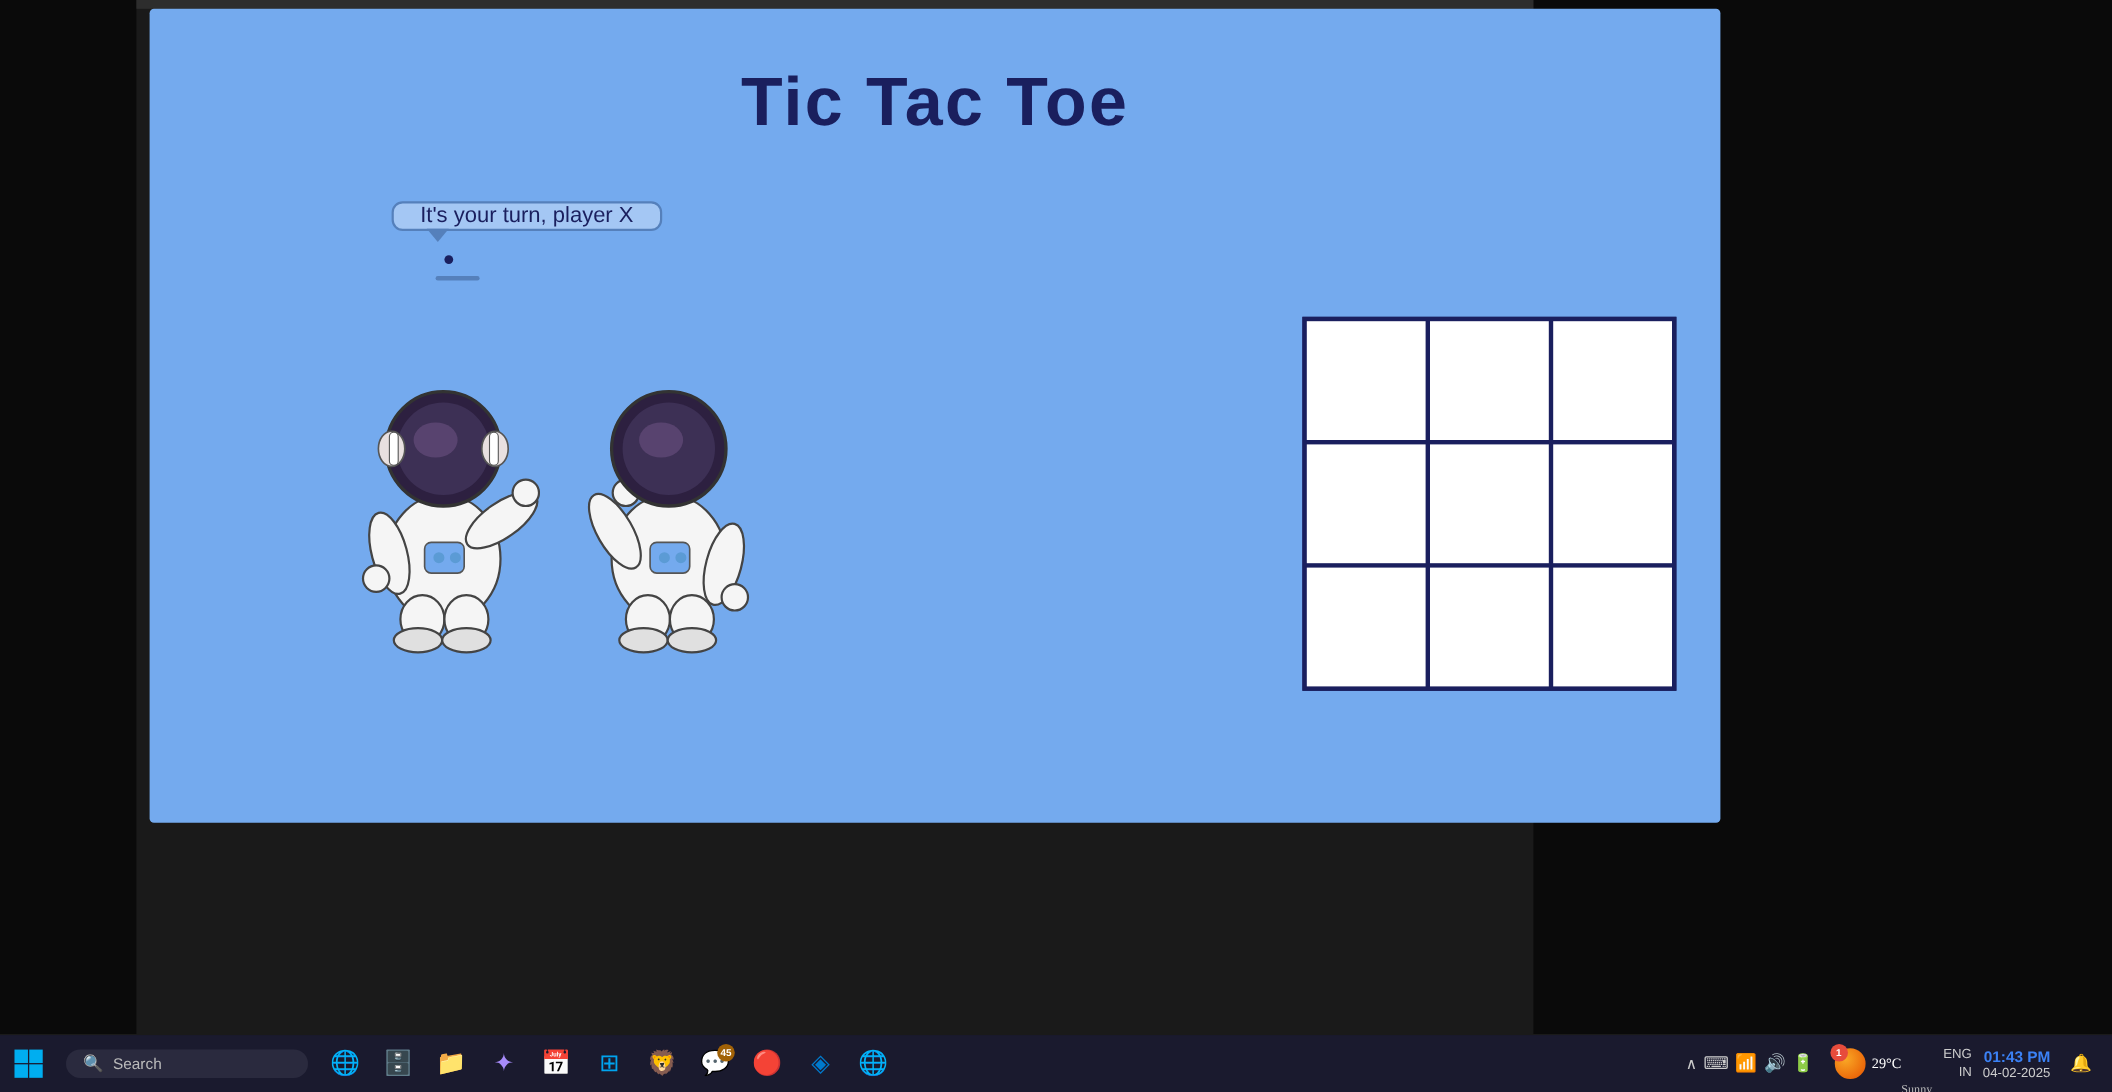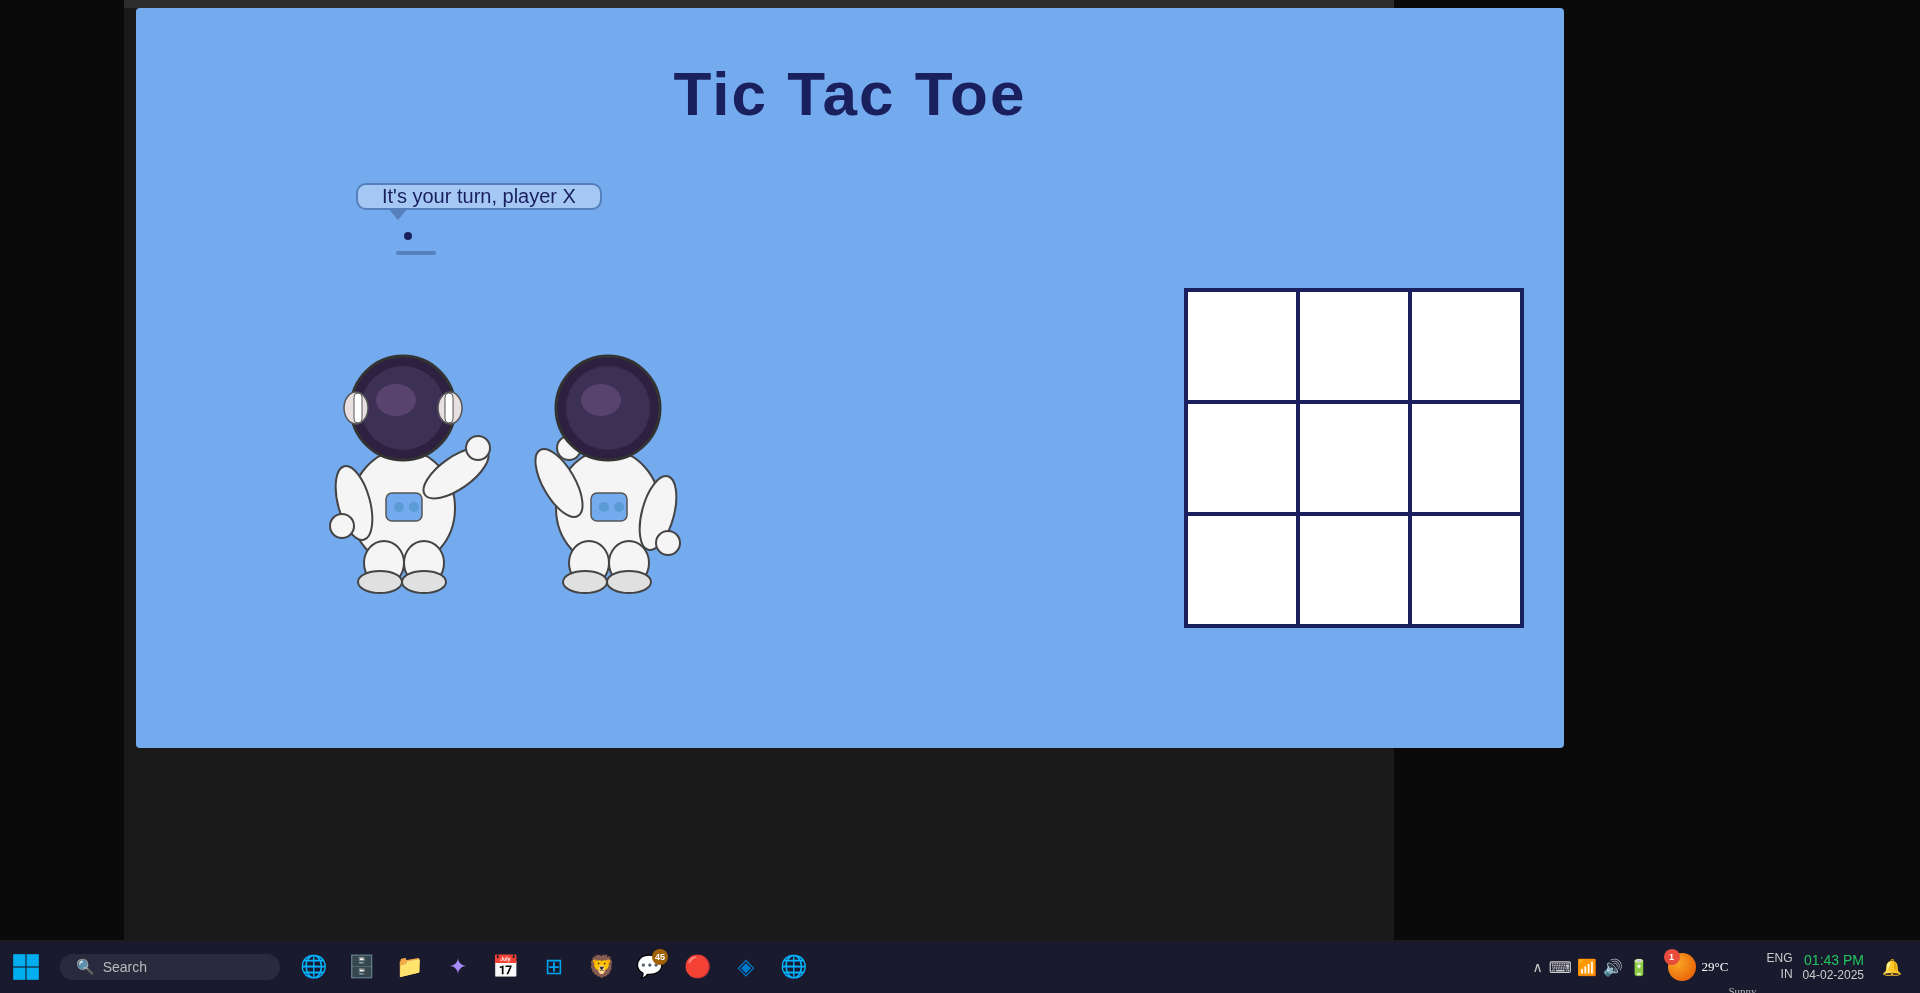--- a/index.html
+++ b/index.html
@@ -245,23 +245,23 @@
       margin-top: 48px;
     }
 
     #clock-widget {
       display: flex;
       flex-direction: column;
       align-items: flex-end;
     }
 
     #clock-time {
-      color: #22c55e;
+      color: #3b82f6;
       font-size: 14px;
-      font-weight: 400;
+      font-weight: 700;
     }
 
     #clock-date {
       color: #ccc;
       font-size: 12px;
     }
 
     #lang-widget {
       color: #ccc;
       font-size: 12px;

